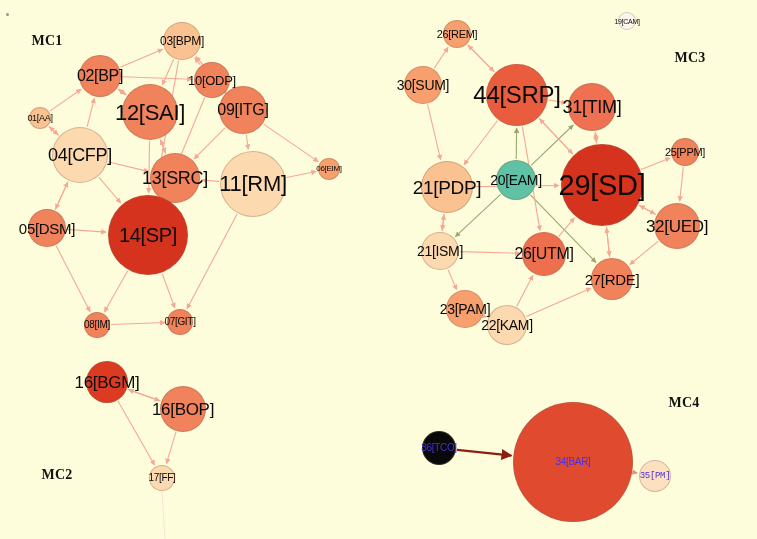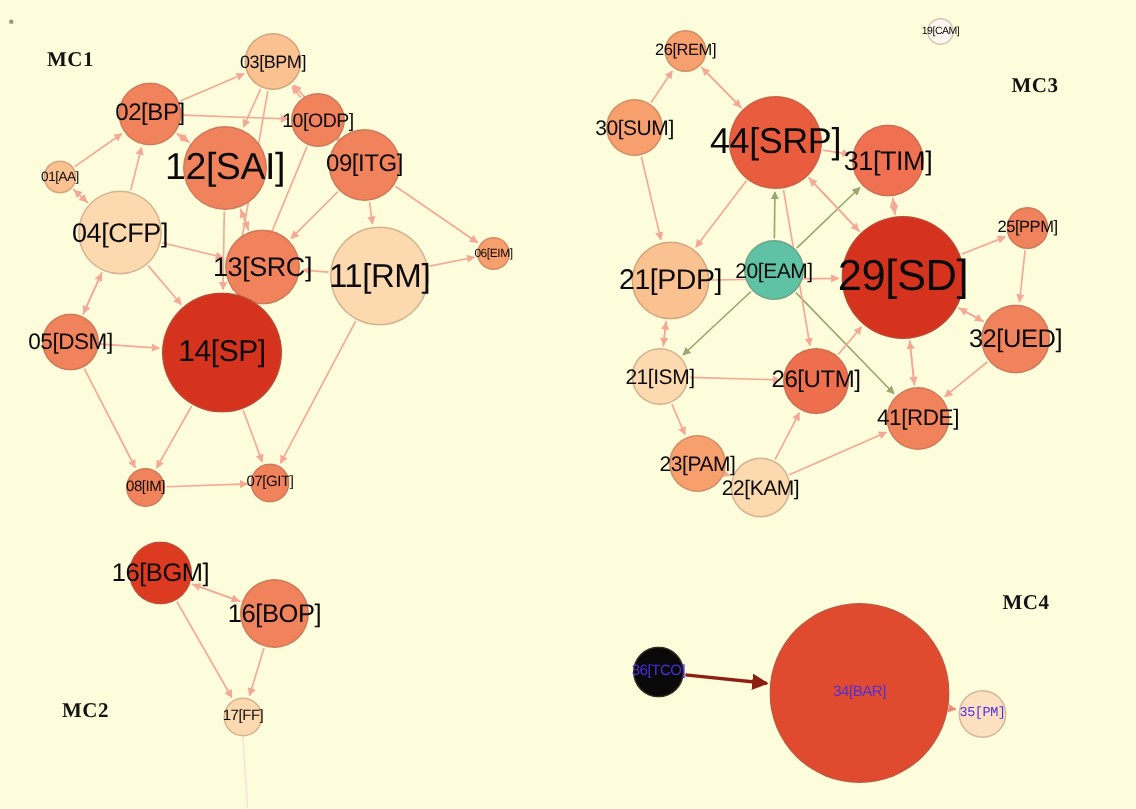--- a/index.html
+++ b/index.html
@@ -174,35 +174,35 @@
       <div class="nlabel" style="left: 100px; top: 76px; font-size: 16px; line-height: 16px;">02[BP]</div>
       <div class="nlabel" style="left: 182px; top: 41px; font-size: 12px; line-height: 12px;">03[BPM]</div>
       <div class="nlabel" style="left: 80px; top: 155px; font-size: 18px; line-height: 18px;">04[CFP]</div>
       <div class="nlabel" style="left: 47px; top: 228px; font-size: 15px; line-height: 15px;">05[DSM]</div>
       <div class="nlabel" style="left: 329px; top: 169px; font-size: 8px; line-height: 8px;">06[EIM]</div>
       <div class="nlabel" style="left: 180px; top: 322px; font-size: 10px; line-height: 10px;">07[GIT]</div>
       <div class="nlabel" style="left: 97px; top: 325px; font-size: 10px; line-height: 10px;">08[IM]</div>
       <div class="nlabel" style="left: 243px; top: 110px; font-size: 16px; line-height: 16px;">09[ITG]</div>
       <div class="nlabel" style="left: 212px; top: 80px; font-size: 13px; line-height: 13px;">10[ODP]</div>
       <div class="nlabel" style="left: 253px; top: 184px; font-size: 22px; line-height: 22px;">11[RM]</div>
-      <div class="nlabel" style="left: 150px; top: 112px; font-size: 25px; line-height: 19px;">12[SAI]</div>
+      <div class="nlabel" style="left: 150px; top: 112px; font-size: 22px; line-height: 19px;">12[SAI]</div>
       <div class="nlabel" style="left: 175px; top: 178px; font-size: 18px; line-height: 18px;">13[SRC]</div>
       <div class="nlabel" style="left: 148px; top: 235px; font-size: 20px; line-height: 27px;">14[SP]</div>
       <div class="nlabel" style="left: 107px; top: 382px; font-size: 17px; line-height: 17px;">16[BGM]</div>
       <div class="nlabel" style="left: 183px; top: 409px; font-size: 17px; line-height: 17px;">16[BOP]</div>
       <div class="nlabel" style="left: 162px; top: 478px; font-size: 10px; line-height: 10px;">17[FF]</div>
       <div class="nlabel" style="left: 627px; top: 21px; font-size: 7px; line-height: 7px;">19[CAM]</div>
       <div class="nlabel" style="left: 516px; top: 180px; font-size: 14px; line-height: 14px;">20[EAM]</div>
       <div class="nlabel" style="left: 440px; top: 251px; font-size: 14px; line-height: 14px;">21[ISM]</div>
       <div class="nlabel" style="left: 507px; top: 325px; font-size: 14px; line-height: 14px;">22[KAM]</div>
       <div class="nlabel" style="left: 465px; top: 309px; font-size: 14px; line-height: 14px;">23[PAM]</div>
       <div class="nlabel" style="left: 447px; top: 187px; font-size: 19px; line-height: 19px;">21[PDP]</div>
       <div class="nlabel" style="left: 685px; top: 152px; font-size: 11px; line-height: 11px;">25[PPM]</div>
       <div class="nlabel" style="left: 457px; top: 34px; font-size: 11px; line-height: 11px;">26[REM]</div>
-      <div class="nlabel" style="left: 612px; top: 279px; font-size: 15px; line-height: 15px;">41[RDE]</div>
+      <div class="nlabel" style="left: 612px; top: 279px; font-size: 15px; line-height: 15px;">27[RDE]</div>
       <div class="nlabel" style="left: 517px; top: 95px; font-size: 24px; line-height: 24px;">44[SRP]</div>
       <div class="nlabel" style="left: 602px; top: 185px; font-size: 29px; line-height: 29px;">29[SD]</div>
       <div class="nlabel" style="left: 423px; top: 85px; font-size: 14px; line-height: 14px;">30[SUM]</div>
       <div class="nlabel" style="left: 592px; top: 107px; font-size: 18px; line-height: 18px;">31[TIM]</div>
       <div class="nlabel" style="left: 677px; top: 226px; font-size: 17px; line-height: 17px;">32[UED]</div>
       <div class="nlabel" style="left: 544px; top: 254px; font-size: 16px; line-height: 16px;">26[UTM]</div>
       <div class="nlabel blue" style="left: 573px; top: 462px; font-size: 10px; line-height: 10px;">34[BAR]</div>
       <div class="nlabel blue" style="left: 655px; top: 476px; font-size: 9px; line-height: 9px; font-family: Liberation Mono, monospace;">35[PM]</div>
       <div class="nlabel blue" style="left: 439px; top: 448px; font-size: 10px; line-height: 10px;">36[TCO]</div>
     </div>

